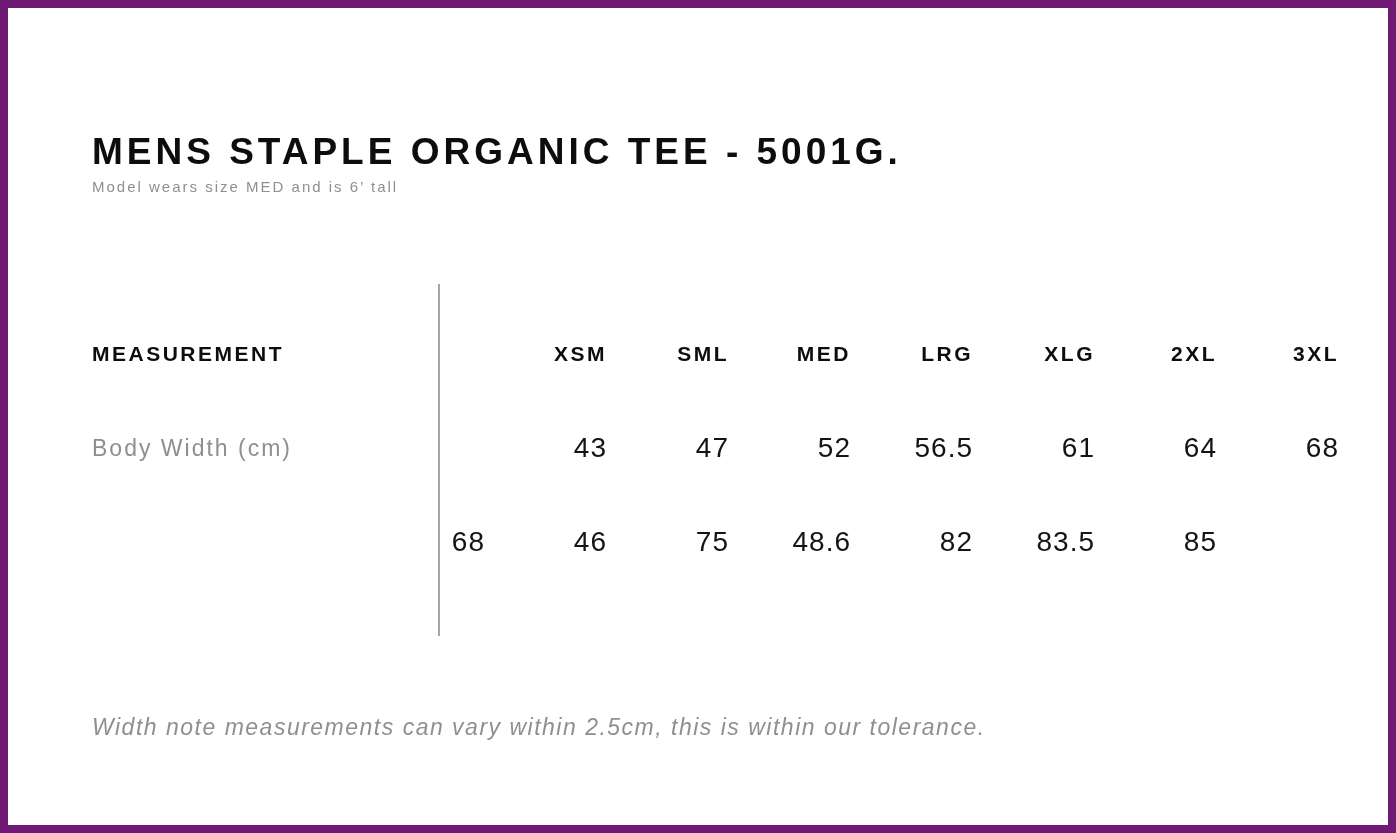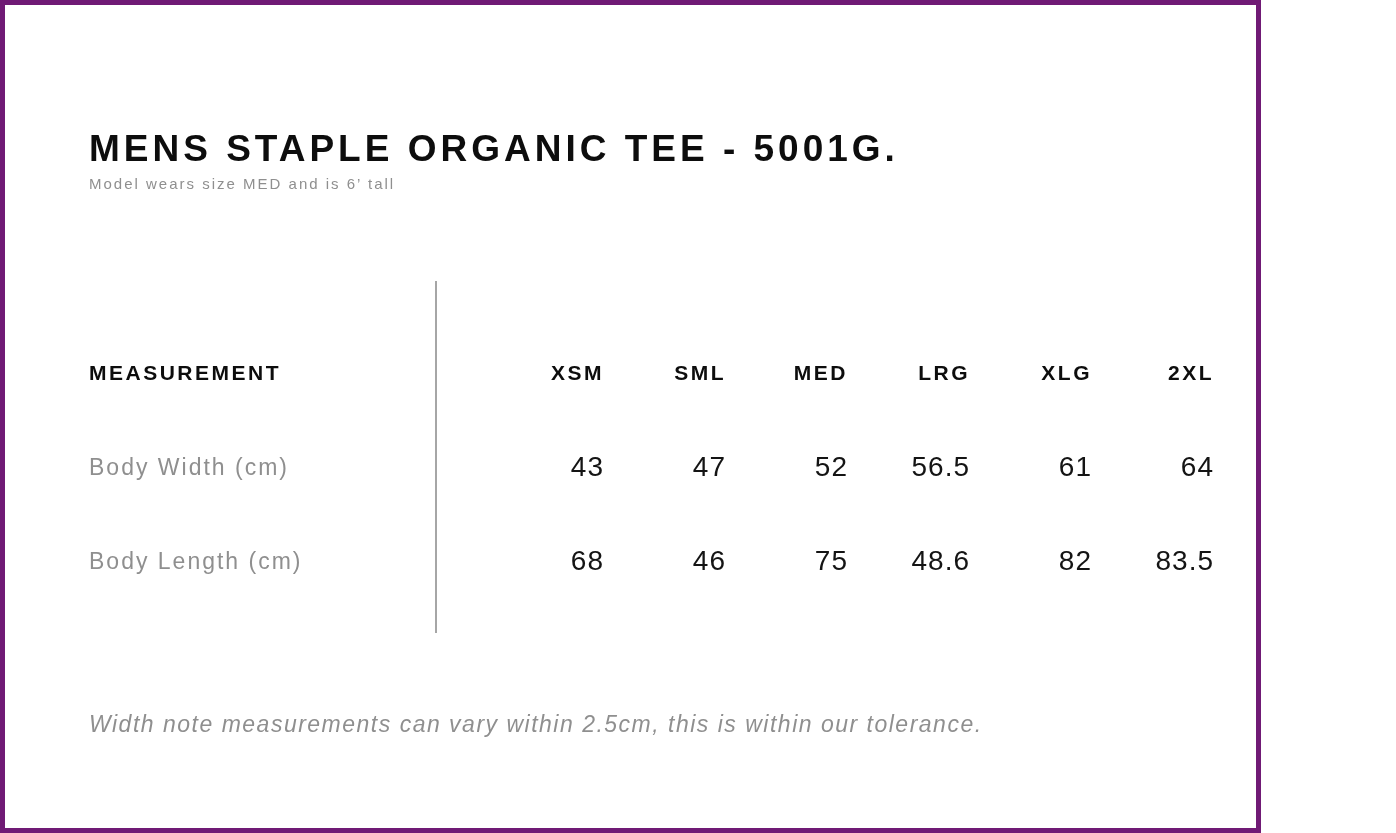--- a/index.html
+++ b/index.html
@@ -3,26 +3,26 @@
 <meta charset="utf-8">
 <style>
   html, body {
     margin: 0;
     padding: 0;
     background: #ffffff;
     font-family: "Liberation Sans", sans-serif;
   }
   .page {
     position: relative;
-    width: 1261px;
+    width: 1396px;
     height: 833px;
     background: #ffffff;
     overflow: hidden;
     box-sizing: border-box;
-    border: 5px solid #701a75;
+    border: 8px solid #701a75;
   }
   .title {
     position: absolute;
     left: 84px;   
     top: 100px;
     font-size: 37px;
     font-weight: 700;
     letter-spacing: 4px;
     color: #0d0d0d;
     line-height: 1;
@@ -35,21 +35,21 @@
     font-size: 15px;
     font-weight: 400;
     letter-spacing: 2px;
     color: #8f8f8f;
     line-height: 1;
     white-space: nowrap;
   }
   .size-table {
     position: absolute;
     left: 84px;
-    top: 321px;   
+    top: 299px;   
     width: 1247px;
   }
   .table-divider {
     position: absolute;
     left: 430px;  
     top: 276px;   
     width: 2px;
     height: 352px;
     background: #a6a6a6;
   }
@@ -131,21 +131,20 @@
       <div class="cell value">43</div>
       <div class="cell value">47</div>
       <div class="cell value">52</div>
       <div class="cell value">56.5</div>
       <div class="cell value">61</div>
       <div class="cell value">64</div>
       <div class="cell value">68</div>
     </div>
 
     <div class="trow">
-      <div class="cell label-col row-label">Body Length (cm)</div>
       <div class="cell value">68</div>
       <div class="cell value">46</div>
       <div class="cell value">75</div>
       <div class="cell value">48.6</div>
       <div class="cell value">82</div>
       <div class="cell value">83.5</div>
       <div class="cell value">85</div>
     </div>
 
   </div>

